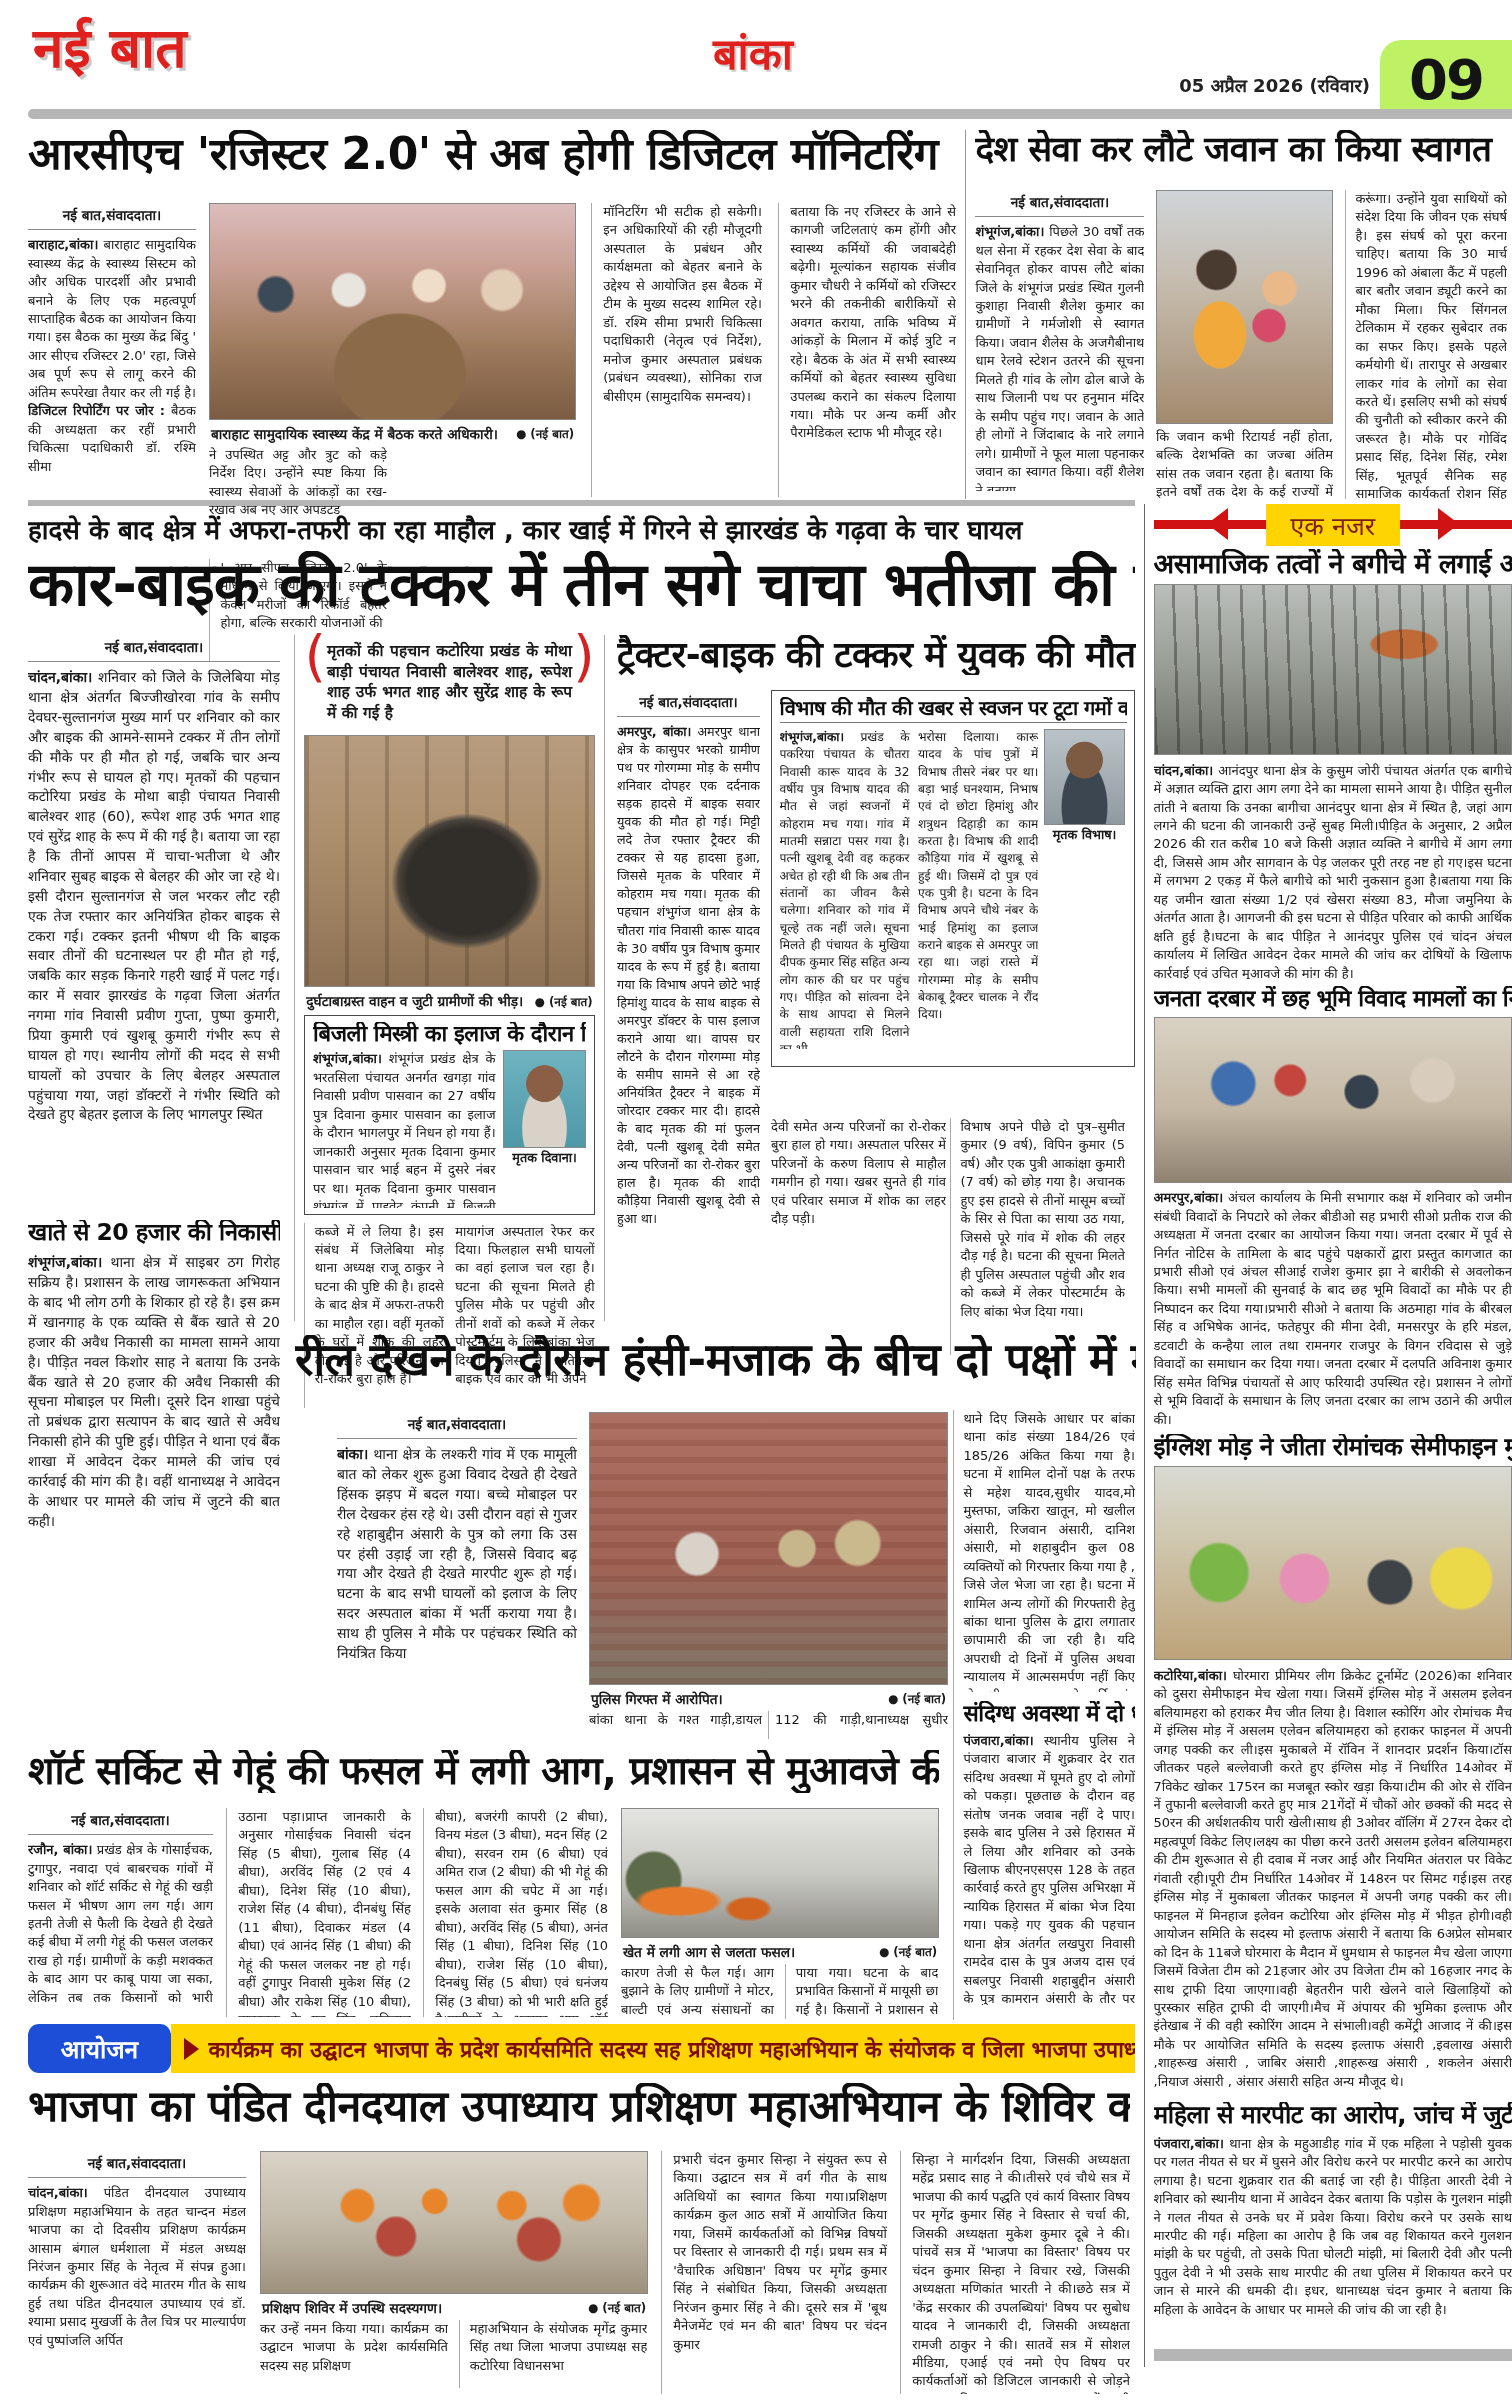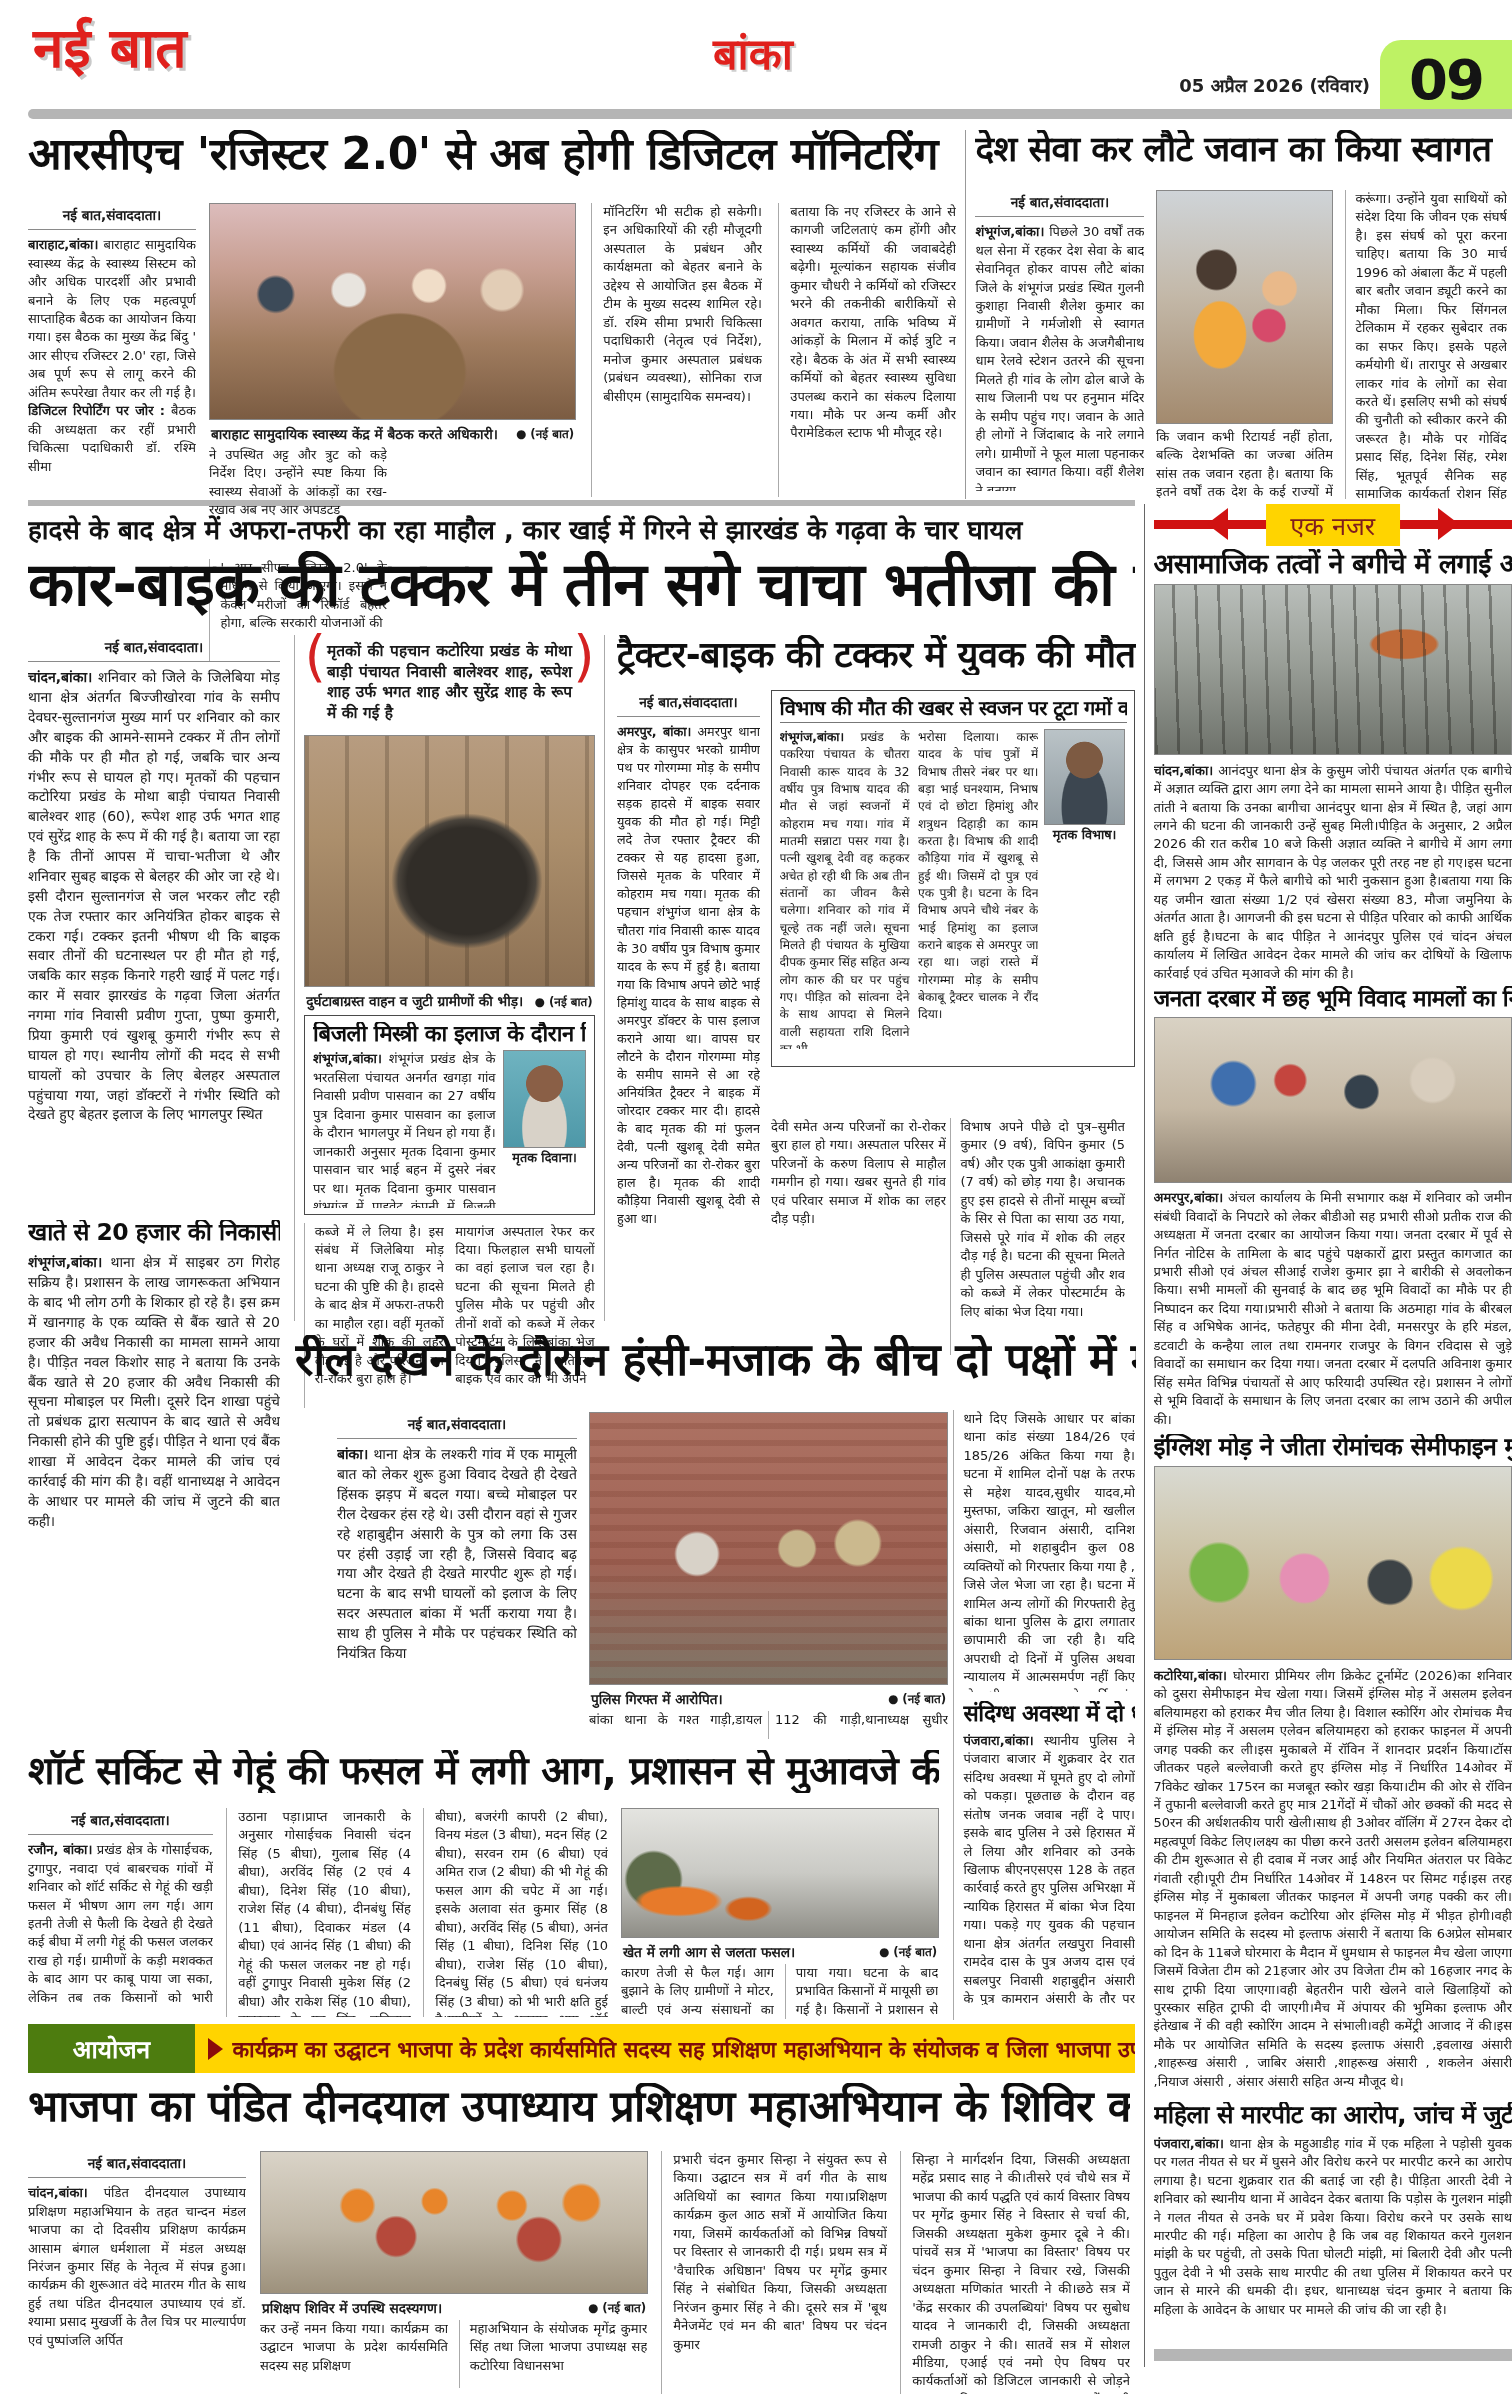--- a/index.html
+++ b/index.html
@@ -219,21 +219,21 @@
       <span class="credit"><span>●</span> <span>(नई बात)</span></span>
     </div>
     <div class="flexrow" style="gap:11.3px;">
       <div class="ncol" style="width:153px;height:55px;font-size:13px;">कारण तेजी से फैल गई। आग बुझाने के लिए ग्रामीणों ने मोटर, बाल्टी एवं अन्य संसाधनों का सहारा लिया। काफी प्रयास के बाद आग पर काबू</div>
       <div class="ncol" style="width:153px;height:55px;font-size:13px;border-left:0.9px solid #aaa;padding-left:9.4px;">पाया गया। घटना के बाद प्रभावित किसानों में मायूसी छा गई है। किसानों ने प्रशासन से मुआवजे की मांग की है ताकि उनकी क्षति की भरपाई हो सके।</div>
     </div>
   </div>
 </div>
 
 <div class="abs flexrow" style="left:28px;top:2024px;width:1107px;height:49px;align-items:stretch;">
-  <div style="background:#4d7c0f;color:#fff;font-weight:800;font-size:24.5px;display:flex;align-items:center;justify-content:center;width:167px;">आयोजन</div>
+  <div style="background:#1d4ed8;color:#fff;font-weight:800;font-size:24.5px;display:flex;align-items:center;justify-content:center;width:143px;border-radius:11px;">आयोजन</div>
   <div style="flex:1;background:#ffd400;display:flex;align-items:center;gap:9.4px;padding:0 13px;overflow:hidden;">
     <span style="width:0;height:0;border-top:11.3px solid transparent;border-bottom:11.3px solid transparent;border-left:15px solid #8a0b0b;flex:none;"></span>
     <span style="color:#7c0b0b;font-weight:800;font-size:21.7px;white-space:nowrap;">कार्यक्रम का उद्घाटन भाजपा के प्रदेश कार्यसमिति सदस्य सह प्रशिक्षण महाअभियान के संयोजक व जिला भाजपा उपाध्यक्ष ने संयुक्त रूप से किया</span>
   </div>
 </div>
 
 <div class="abs" style="left:28px;top:2083px;width:1102px;height:314px;">
   <div class="hl" style="font-size:43px;white-space:nowrap;">भाजपा का पंडित दीनदयाल उपाध्याय प्रशिक्षण महाअभियान के शिविर का समापन</div>
   <div class="abs" style="left:0;top:68px;width:218px;height:243px;">
     <div class="byline">नई बात,संवाददाता।</div>

